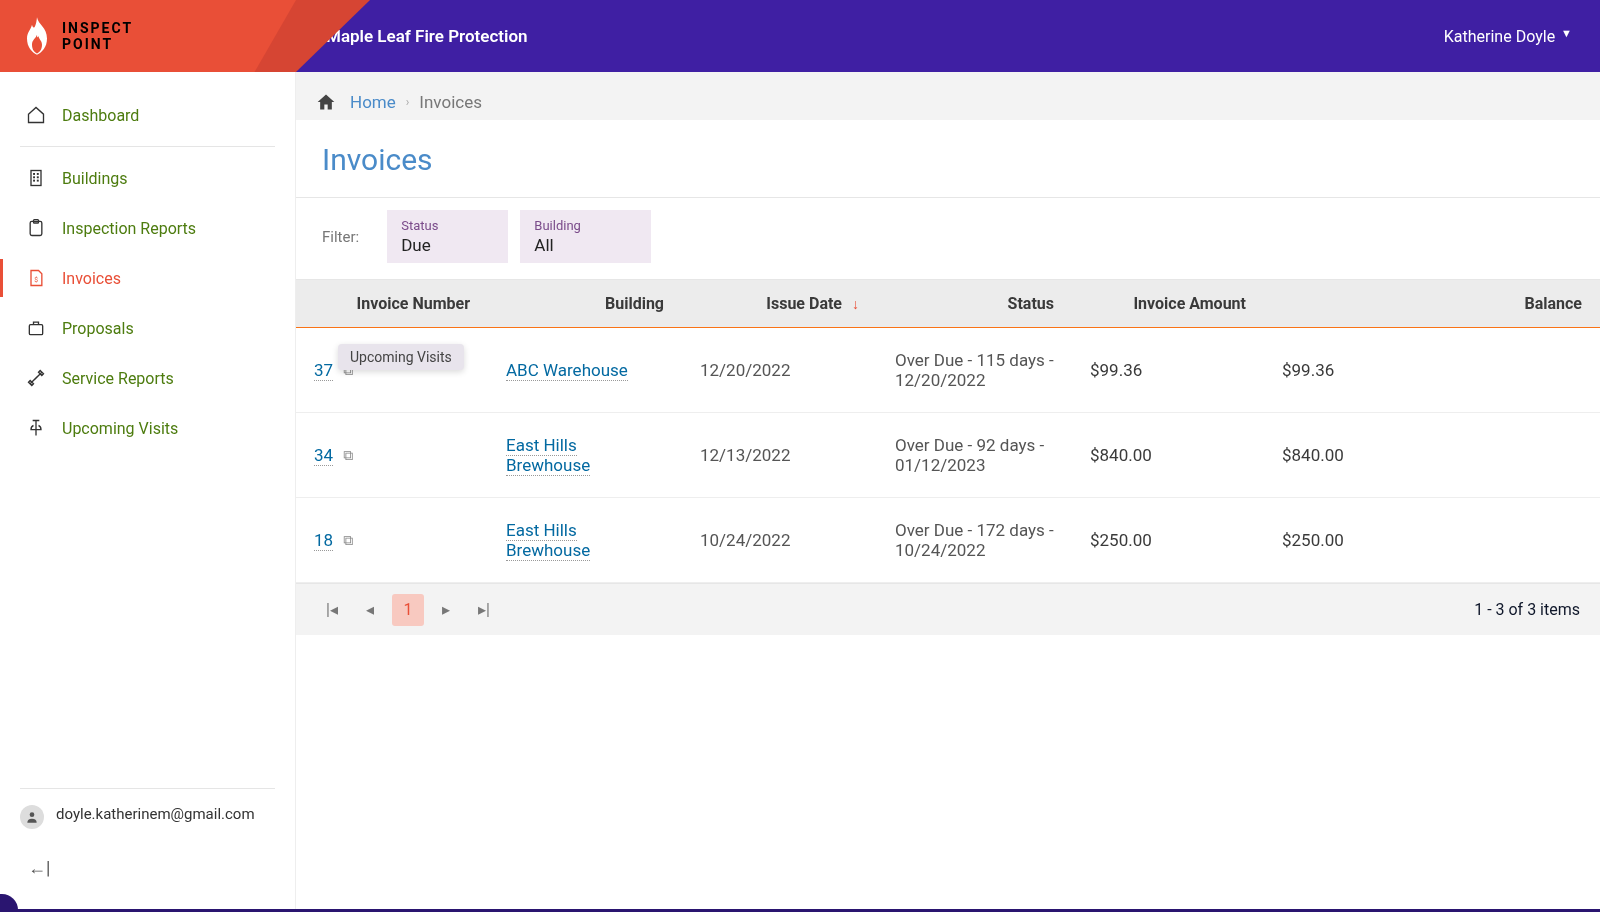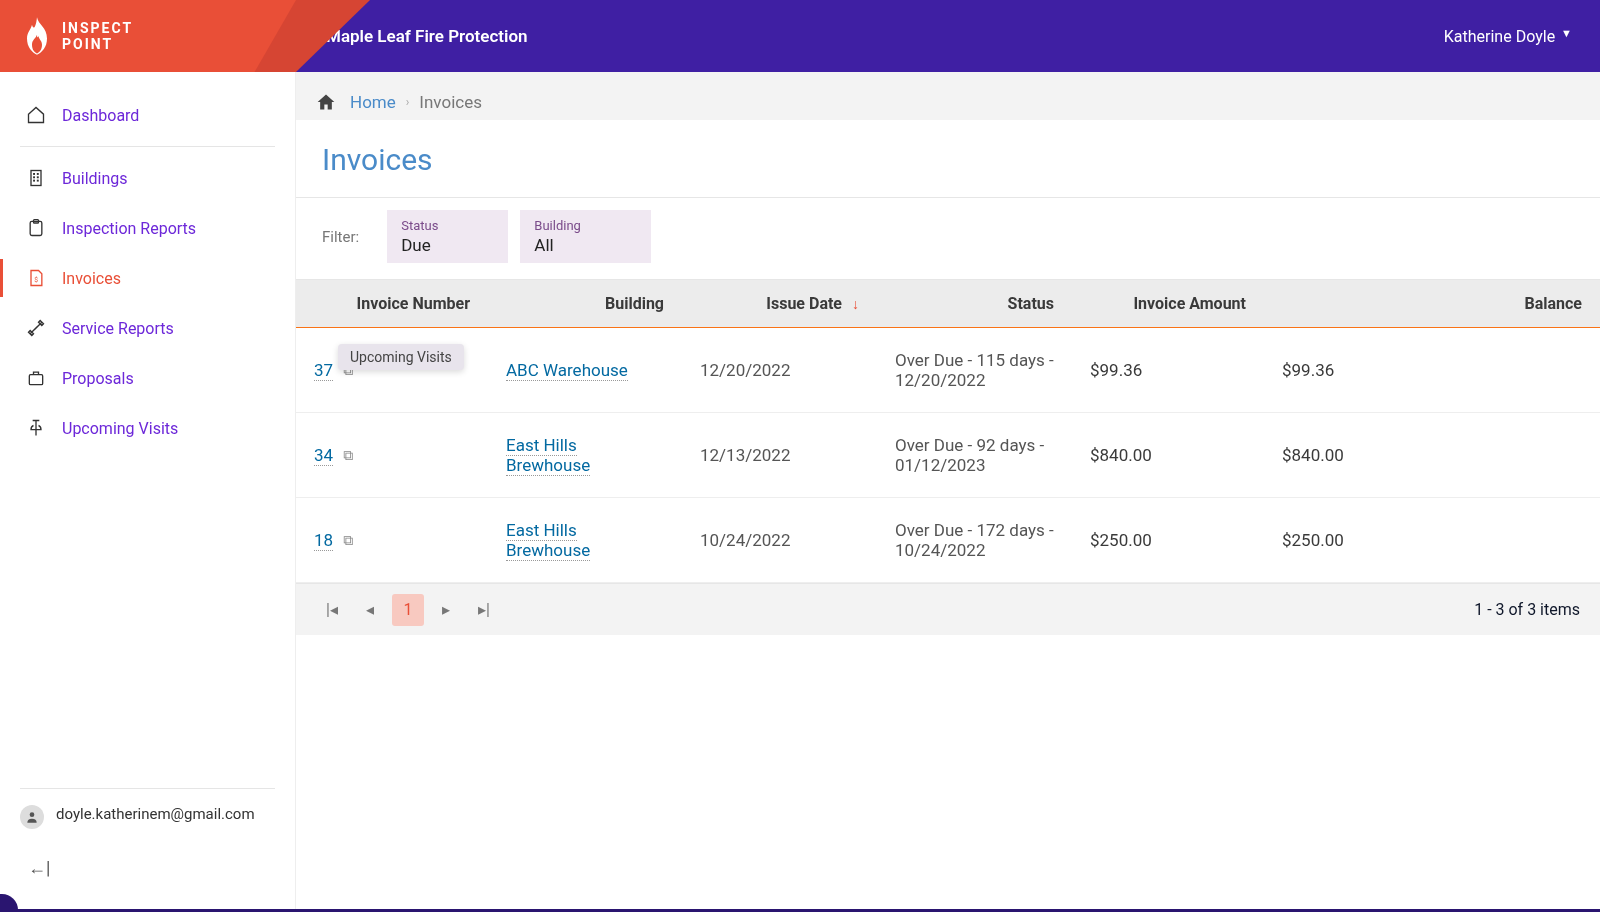--- a/index.html
+++ b/index.html
@@ -3,21 +3,21 @@
   <meta charset="utf-8">
   <style>
     * { box-sizing: border-box; margin: 0; padding: 0; }
     body { font-family: -apple-system, BlinkMacSystemFont, "Segoe UI", Roboto, Helvetica, Arial, sans-serif; background: #fff; overflow: hidden; width: 1600px; height: 912px; }
 
     
     .logo-block {
       position: absolute; top: 0; left: 0; width: 296px; height: 72px;
       background: #E94F37;
       display: flex; align-items: center; padding-left: 22px;
-      color: #ffffff;
+      color: #000000;
       clip-path: polygon(0 0, 100% 0, 86% 100%, 0 100%);
       z-index: 10;
     }
     .logo-triangle {
       position: absolute; top: 0; left: 0; width: 370px; height: 72px;
       background: #D64533;
       clip-path: polygon(69% 0, 100% 0, 80% 100%, 60% 100%);
       z-index: 9;
     }
     .logo-flame { width: 30px; height: 38px; margin-right: 10px; flex-shrink: 0; }
@@ -39,21 +39,21 @@
     
     .sidebar {
       position: absolute; top: 72px; left: 0; width: 296px; bottom: 0;
       background: #fff; border-right: 1px solid #eee;
       display: flex; flex-direction: column; z-index: 20;
     }
     .nav-section { padding-top: 18px; }
     .nav-item {
       display: flex; align-items: center; height: 50px;
       padding-left: 26px; cursor: pointer;
-      font-size: 16px; color: #6d28d9; position: relative;
+      font-size: 16px; color: #4d7c0f; position: relative;
     }
     .nav-item .icon { width: 20px; height: 20px; margin-right: 16px; color: #333; flex-shrink: 0; }
     .nav-item.active { color: #E94F37; }
     .nav-item.active .icon { color: #E94F37; }
     .nav-item.active::before {
       content: ""; position: absolute; left: 0; top: 6px; bottom: 6px; width: 3px;
       background: #E94F37;
     }
     .nav-sep { height: 1px; background: #e5e5e5; margin: 6px 20px; }
 
@@ -205,30 +205,30 @@
     </div>
     <div class="nav-item active">
       <svg class="icon" viewBox="0 0 24 24">
           <path fill="none" stroke="currentColor" stroke-width="1.6" d="M6 3 H15 L19 7 V21 H6 Z"></path>
           <text x="12" y="17" text-anchor="middle" font-size="8" fill="currentColor">$</text>
         </svg>
       <span>Invoices</span>
     </div>
     <div class="nav-item">
       <svg class="icon" viewBox="0 0 24 24">
-          <path fill="none" stroke="currentColor" stroke-width="1.6" d="M5 19 L14 10 M19 5 L10 14 M17 3 L21 7 L19 9 L15 5 Z M3 17 L7 21 L9 19 L5 15 Z"></path>
-        </svg>
-      <span>Service Reports</span>
-    </div>
-    <div class="nav-item">
-      <svg class="icon" viewBox="0 0 24 24">
           <rect x="4" y="8" width="16" height="12" rx="1.5" fill="none" stroke="currentColor" stroke-width="1.6"></rect>
           <path fill="none" stroke="currentColor" stroke-width="1.6" d="M9 8 V5 H15 V8"></path>
         </svg>
       <span>Proposals</span>
+    </div>
+    <div class="nav-item">
+      <svg class="icon" viewBox="0 0 24 24">
+          <path fill="none" stroke="currentColor" stroke-width="1.6" d="M5 19 L14 10 M19 5 L10 14 M17 3 L21 7 L19 9 L15 5 Z M3 17 L7 21 L9 19 L5 15 Z"></path>
+        </svg>
+      <span>Service Reports</span>
     </div>
     <div class="nav-item">
       <svg class="icon" viewBox="0 0 24 24">
           <path fill="none" stroke="currentColor" stroke-width="1.6" d="M12 3 L12 14 M8 3 H16 M9 9 Q6 10 6 14 H18 Q18 10 15 9 M12 14 V21"></path>
         </svg>
       <span>Upcoming Visits</span>
     </div>
   </div>
   <div class="sidebar-footer">
     <div class="user-row">

